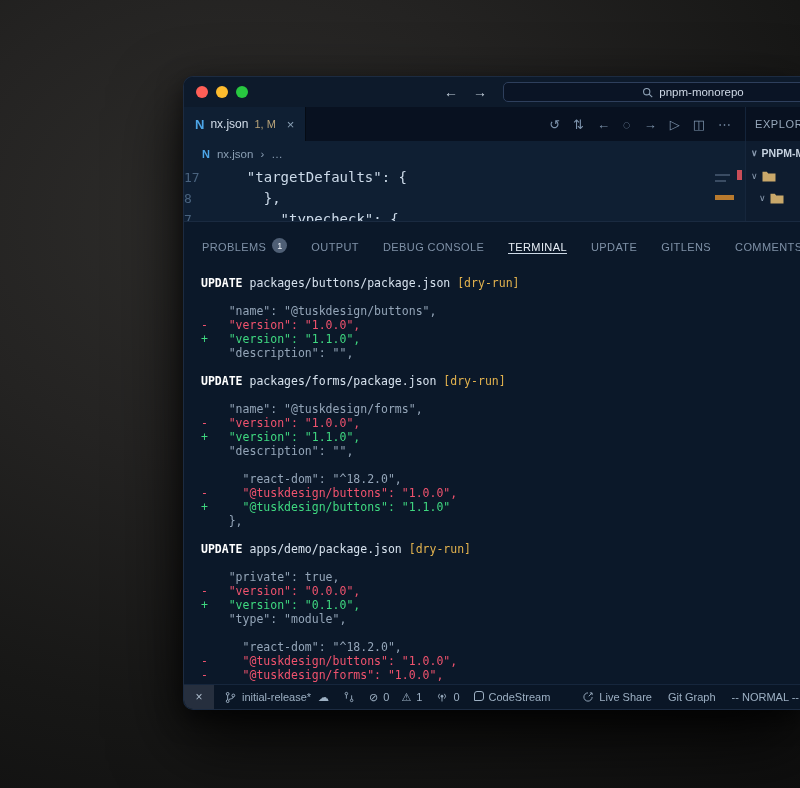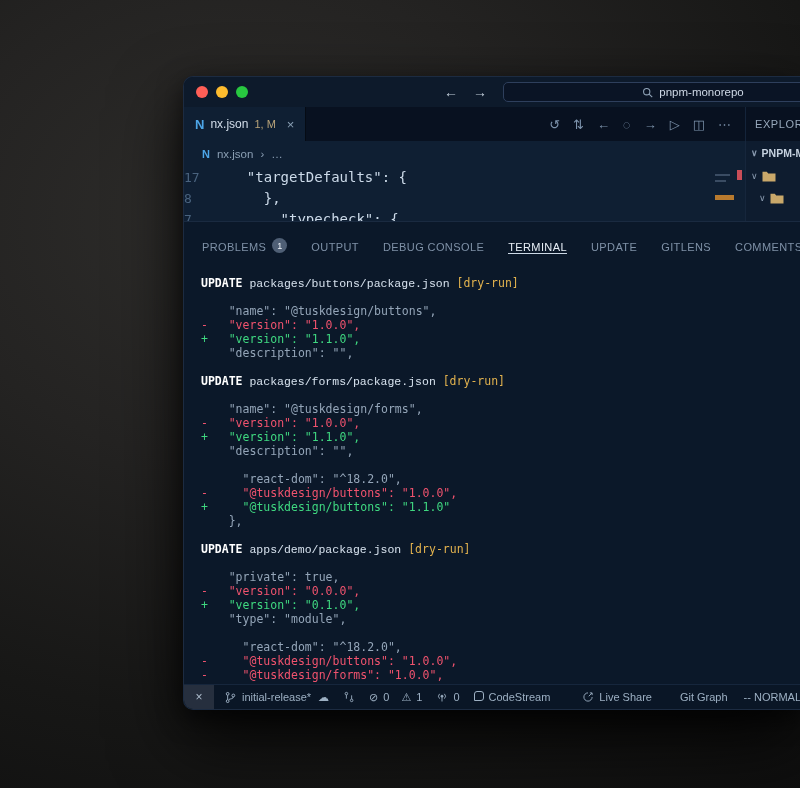--- a/index.html
+++ b/index.html
@@ -58,21 +58,21 @@
   .folder { display:inline-flex; }
   
   .panel { flex:1; min-height:0; background:#0b1829; border-top:1px solid #1a2a40; display:flex; flex-direction:column; }
   .panel-tabs { height:32px; flex:0 0 32px; display:flex; align-items:center; gap:24px; padding:0 18px; font-size:11px; letter-spacing:.4px; color:#7f91a7; }
   .ptab { height:100%; display:flex; align-items:flex-end; gap:6px; border-bottom:1px solid transparent; cursor:default; white-space:nowrap; }
   .ptab.active { color:#e8eff7; border-bottom-color:#cdd9e6; }
   .badge { width:15px; height:15px; border-radius:50%; background:#4f5f75; color:#eef3f9; font-size:9px; display:flex; align-items:center; justify-content:center; }
   .terminal { flex:1; overflow:hidden; padding:22px 0 0 17px; font-family:"DejaVu Sans Mono", monospace; font-size:11.5px; line-height:14px; }
   .tline { white-space:pre; height:14px; }
   .cmd { color:#ffffff; font-weight:bold; }
-  .path { color:#d6e1ed;font-family:Liberation Mono, monospace; }
+  .path { color:#d6e1ed; }
   .flag { color:#e2b24e; }
   .ctx { color:#94a5b8; }
   .del { color:#f1536e; }
   .add { color:#3fd880; }
   
   .statusbar { height:25px; flex:0 0 25px; background:#0a1626; border-top:1px solid #16263c; display:flex; align-items:center; font-size:11px; color:#9db0c3; overflow:hidden; white-space:nowrap; }
   .remote { width:30px; height:100%; background:#262f3e; display:flex; align-items:center; justify-content:center; color:#aebdcd; font-size:12px; margin-right:10px; flex:0 0 30px; }
   .sgrp { display:flex; align-items:flex-start; gap:5px; margin-right:14px; flex:0 0 auto; }
   .cloudico { font-size:11px; color:#9db0c3; margin-left:2px; }
   .sright { margin-left:auto; display:flex; align-items:center; gap:16px; padding-right:6px; flex:0 0 auto; }
@@ -277,21 +277,21 @@
           <path d="M8 8.5V14 M4.8 10.2a4.5 4.5 0 0 1 0-6.4 M11.2 3.8a4.5 4.5 0 0 1 0 6.4"></path>
         </g>
       </svg>
       <span>0</span>
     </div>
     <div class="sright">
       <div class="sgrp" style="margin-right:16px">
         <span class="csicon"></span>
         <span>CodeStream</span>
       </div>
-      <div class="sgrp" style="margin-right:12px">
+      <div class="sgrp" style="margin-right:0">
         <svg class="ico" width="12" height="12" viewBox="0 0 16 16">
           <g fill="none" stroke="#9db0c3" stroke-width="1.2">
             <path d="M13.5 8a5.5 5.5 0 1 1-5.5-5.5"></path>
             <path d="M10.5 2.5h3v3 M13.3 2.7L9 7"></path>
           </g>
         </svg>
         <span>Live Share</span>
       </div>
       <div class="sgrp" style="margin-right:0">
         <span>Git Graph</span>

